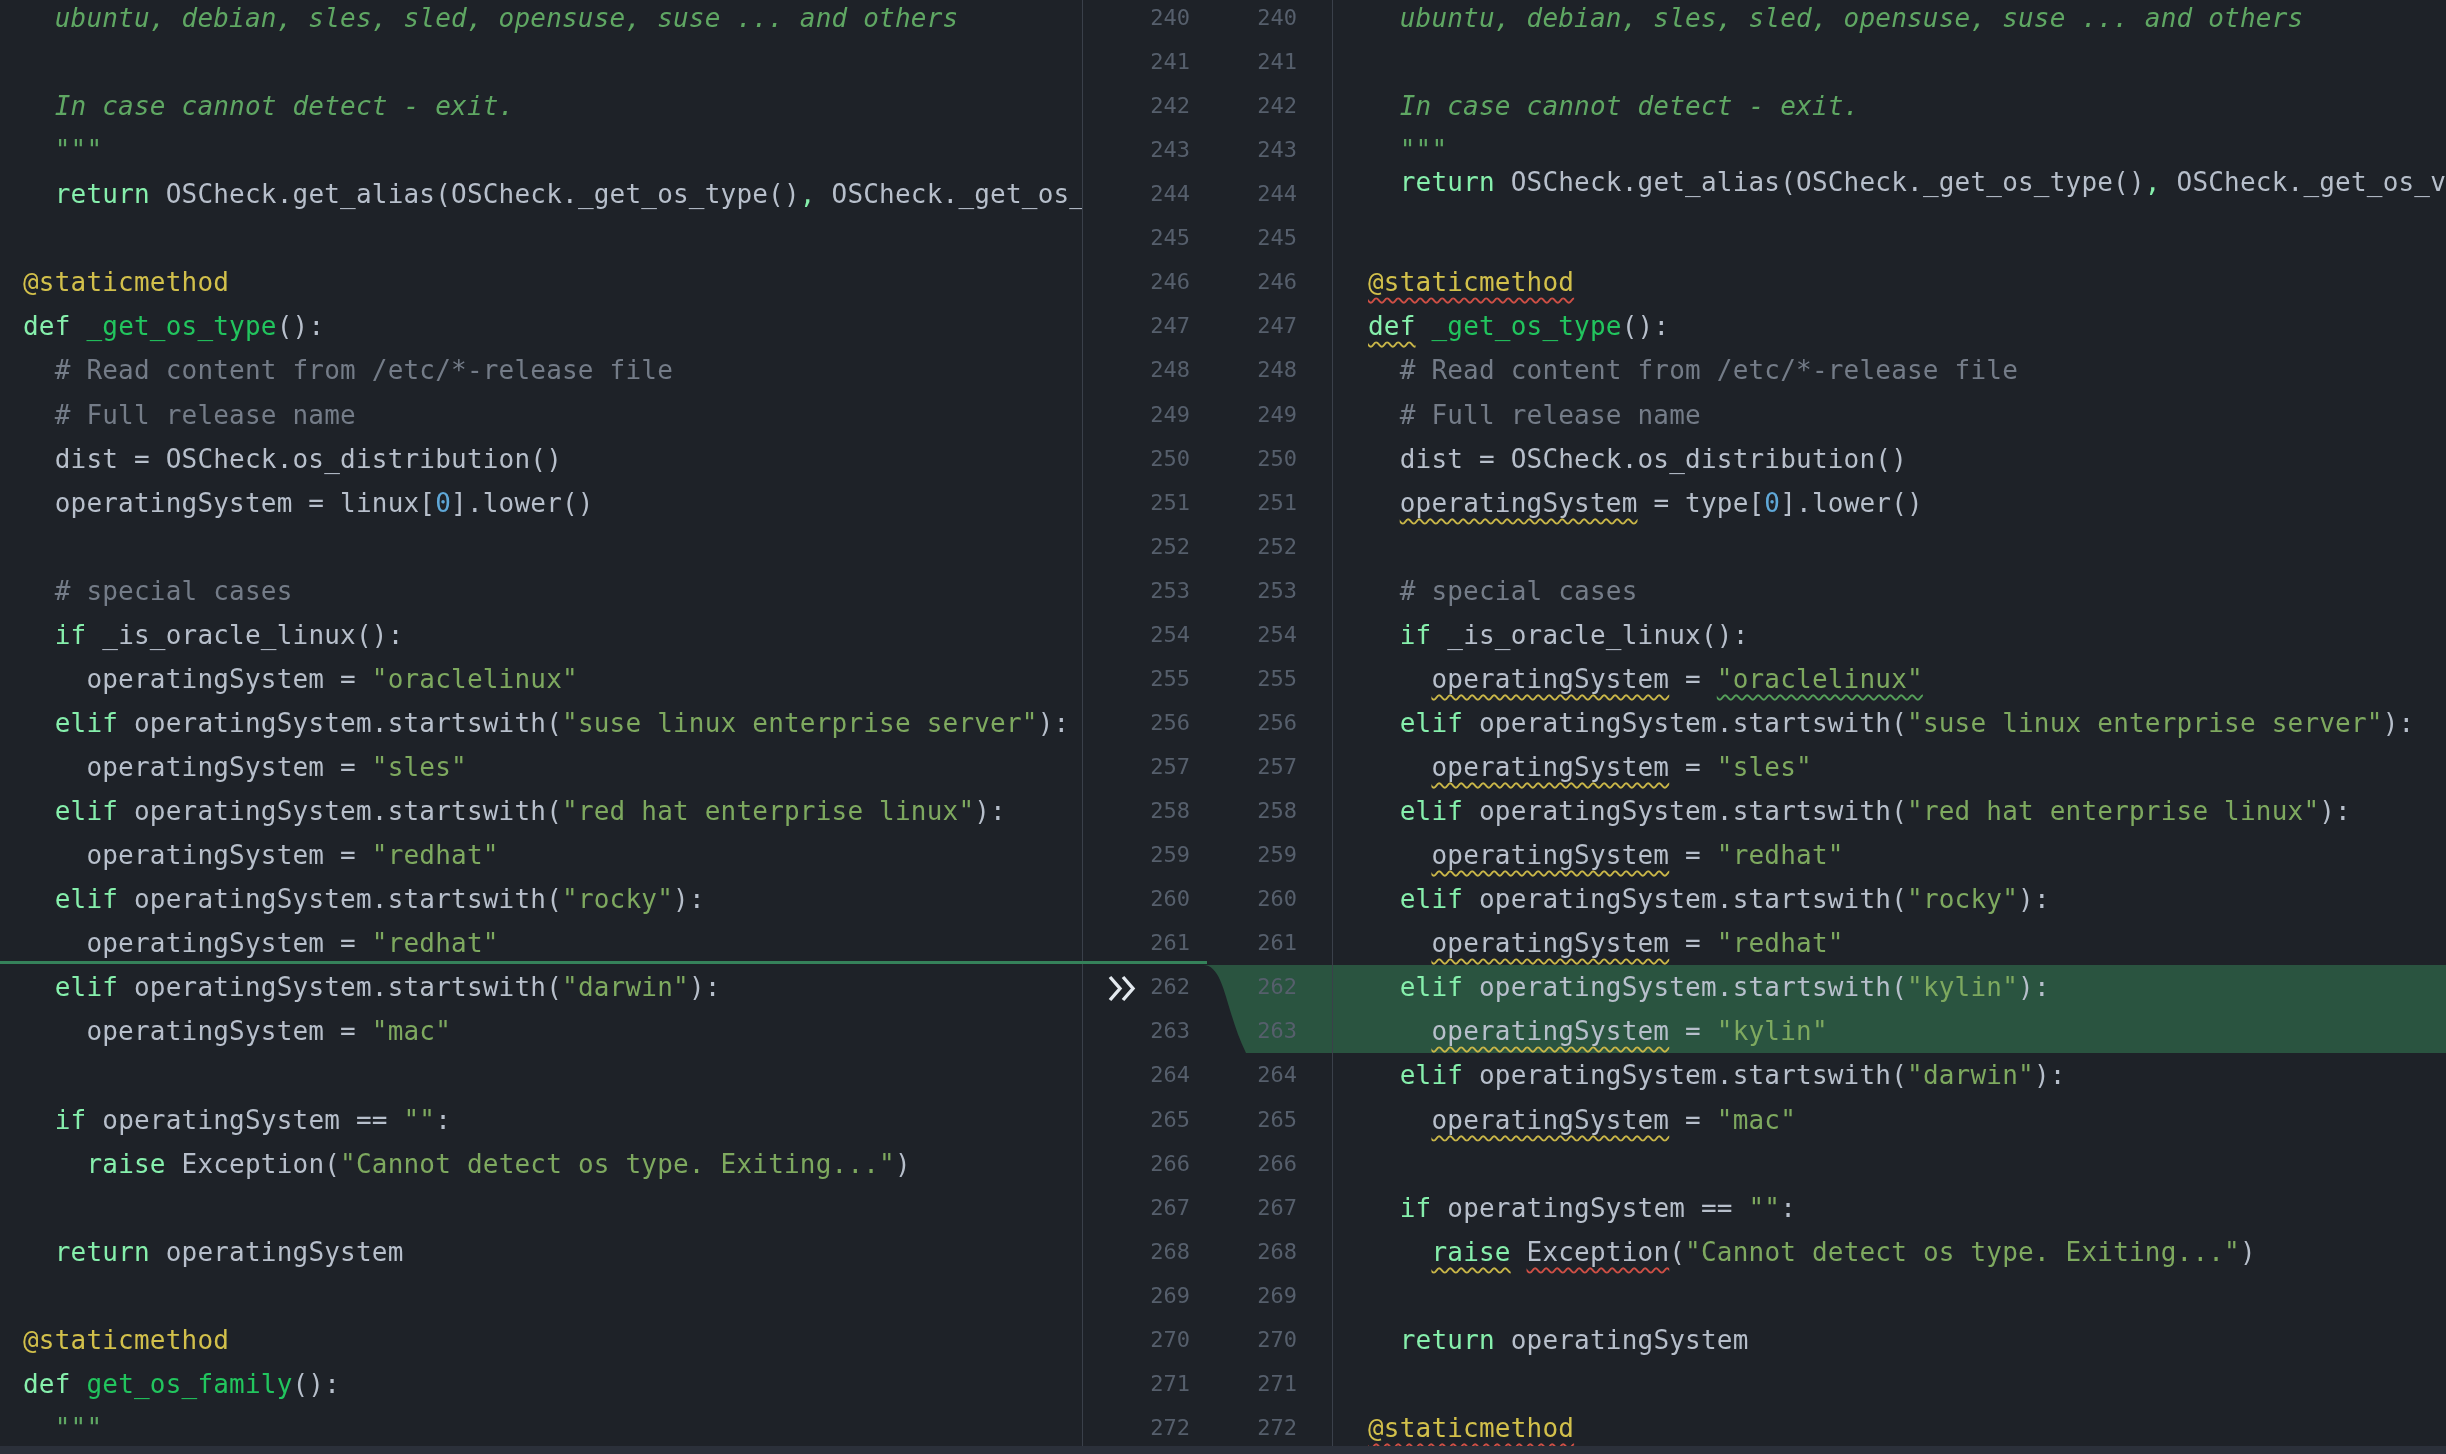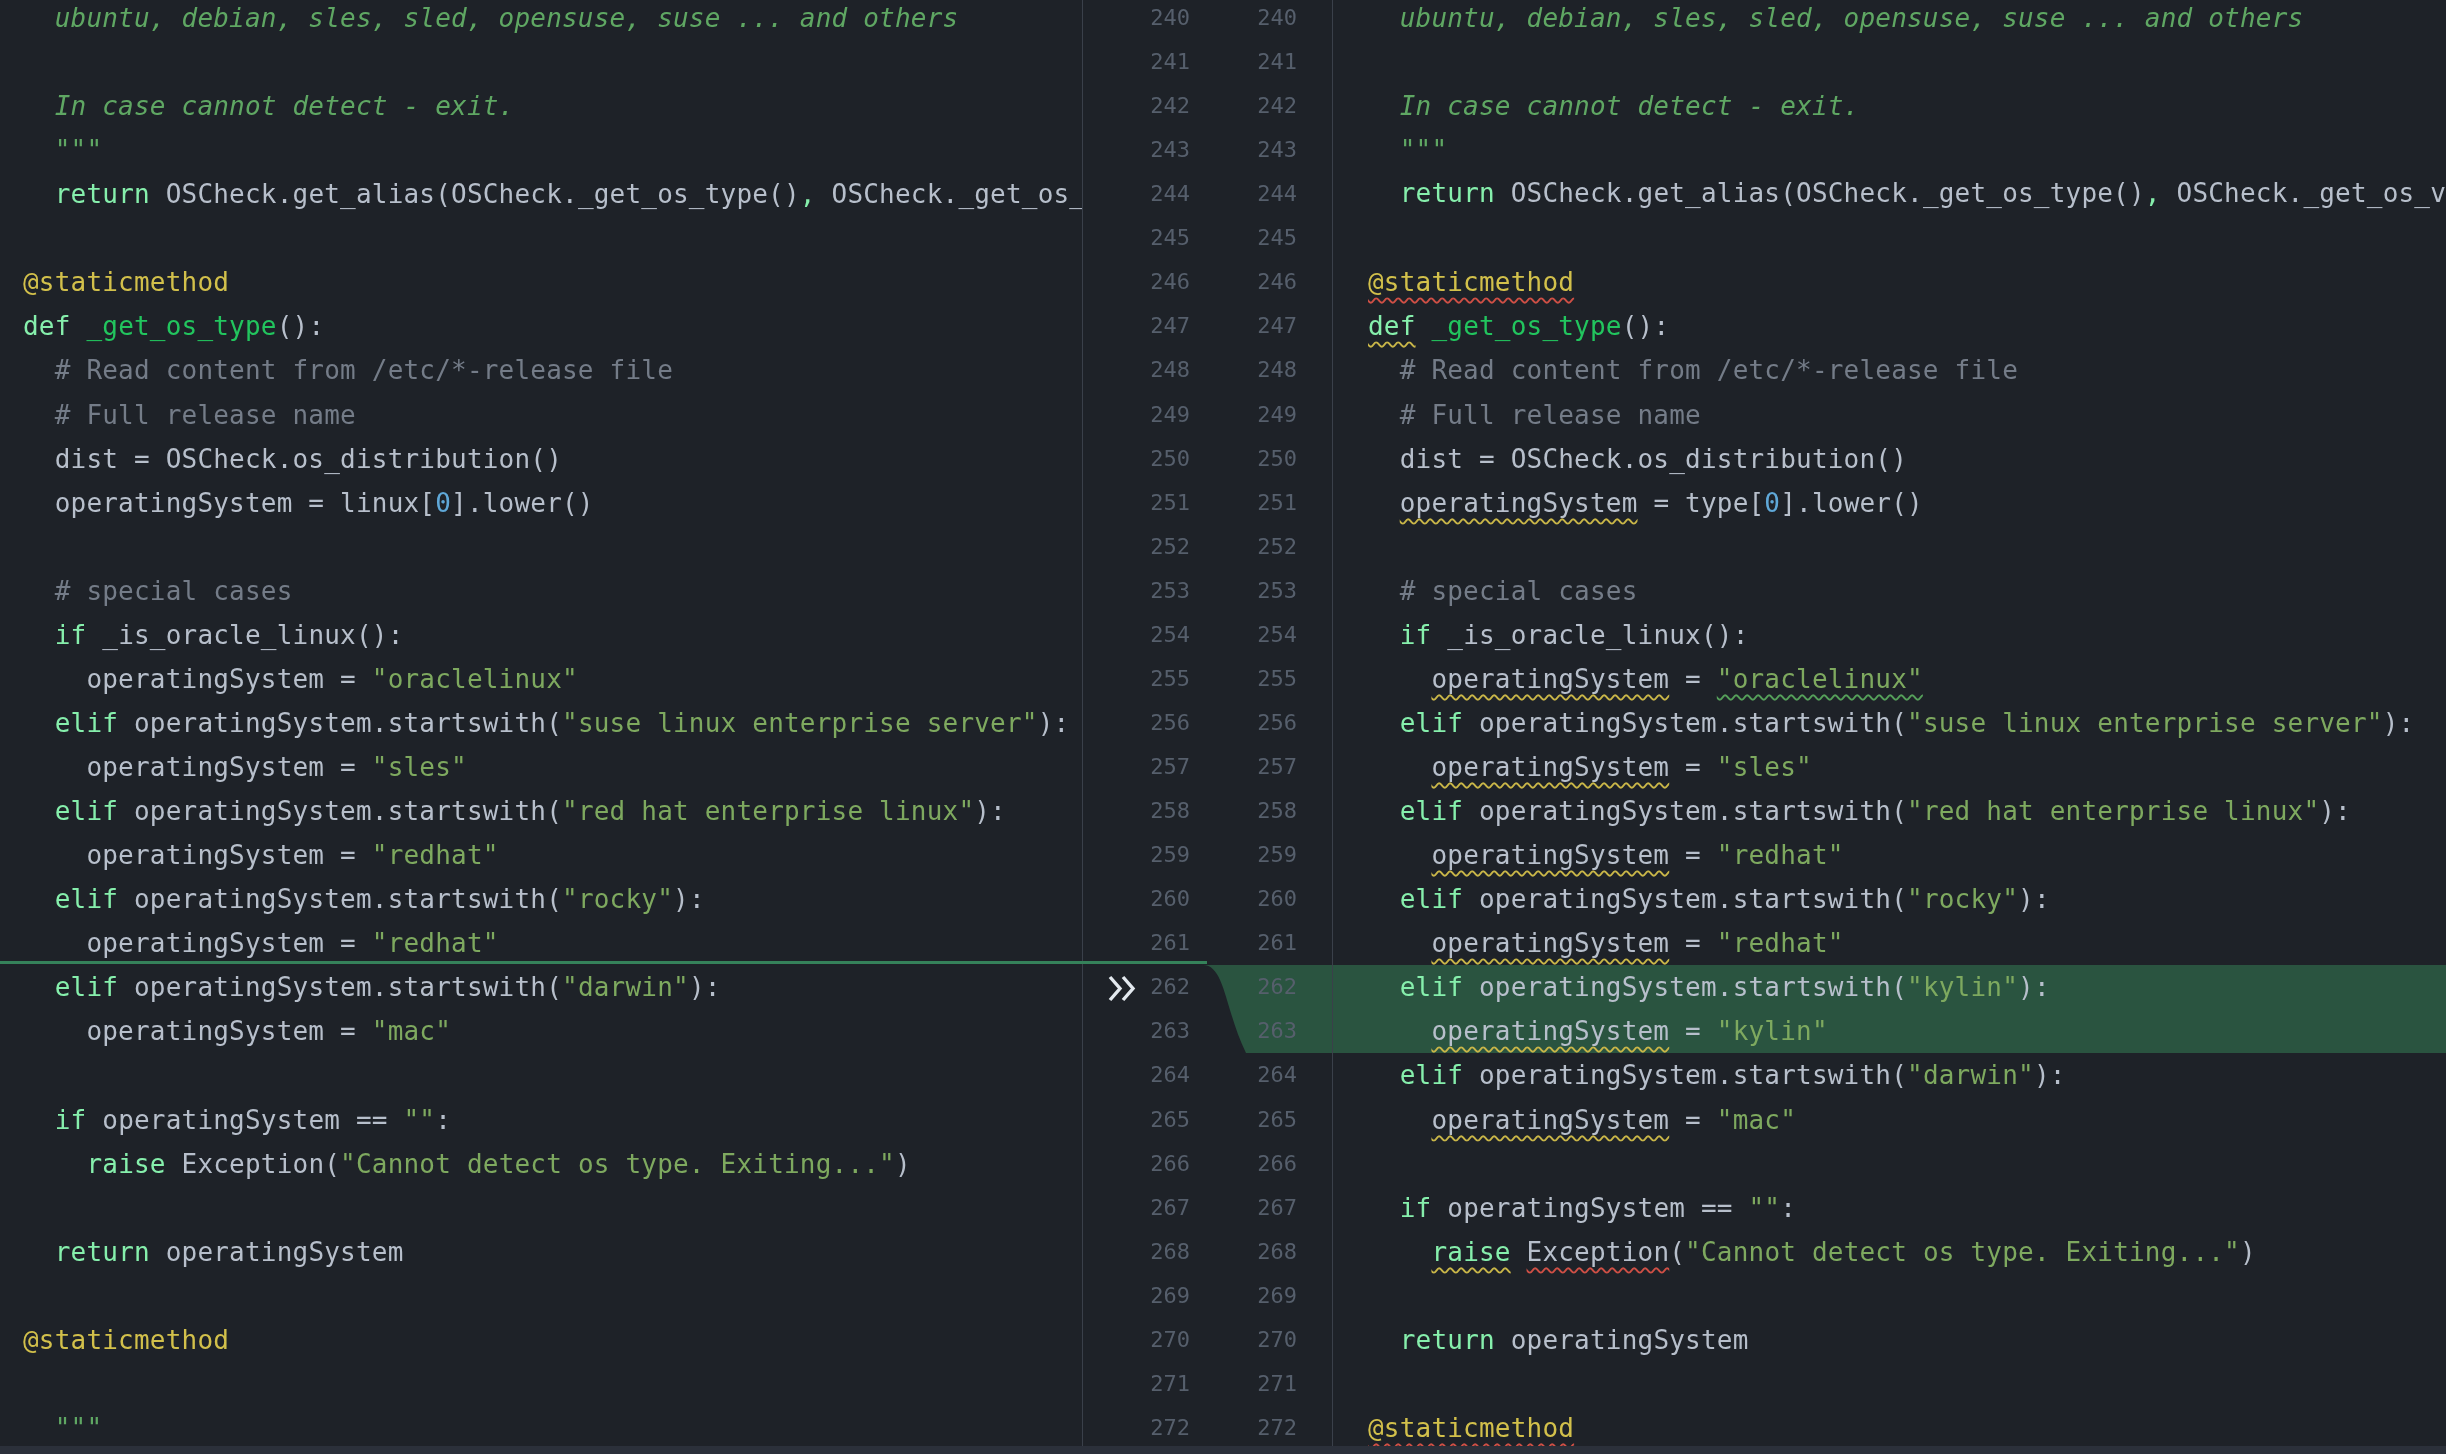--- a/index.html
+++ b/index.html
@@ -75,20 +75,21 @@
       <div class="code-row" style="top: 921.273px;"><span class="c-txt">    operatingSystem = </span><span class="c-str">"redhat"</span></div>
       <div class="code-row" style="top: 965.333px;"><span class="c-txt">  </span><span class="c-kw">elif</span><span class="c-txt"> operatingSystem.startswith(</span><span class="c-str">"darwin"</span><span class="c-txt">):</span></div>
       <div class="code-row" style="top: 1009.39px;"><span class="c-txt">    operatingSystem = </span><span class="c-str">"mac"</span></div>
       <div class="code-row" style="top: 1053.45px;"></div>
       <div class="code-row" style="top: 1097.52px;"><span class="c-txt">  </span><span class="c-kw">if</span><span class="c-txt"> operatingSystem == </span><span class="c-str">""</span><span class="c-txt">:</span></div>
       <div class="code-row" style="top: 1141.58px;"><span class="c-txt">    </span><span class="c-kw">raise</span><span class="c-txt"> Exception(</span><span class="c-str">"Cannot detect os type. Exiting..."</span><span class="c-txt">)</span></div>
       <div class="code-row" style="top: 1185.64px;"></div>
       <div class="code-row" style="top: 1229.7px;"><span class="c-txt">  </span><span class="c-kw">return</span><span class="c-txt"> operatingSystem</span></div>
       <div class="code-row" style="top: 1273.76px;"></div>
       <div class="code-row" style="top: 1317.82px;"><span class="c-deco">@staticmethod</span></div>
+      <div class="code-row" style="top: 1361.88px;"><span class="c-kw">def</span><span class="c-txt"> </span><span class="c-fn">get_os_family</span><span class="c-txt">():</span></div>
       <div class="code-row" style="top: 1405.94px;"><span class="c-doc">  """</span></div>
     </div>
 
   <div id="insert-line-left"></div>
 
   <div id="gutter">
     <svg id="bridge-svg" width="249" height="130">
       <path d="M120,25 C142,25 142,70 163,113 L249,113 L249,25 Z" fill="#2a5440"></path>
       <rect x="0" y="21" width="124" height="3" fill="#35825a"></rect>
     </svg>
@@ -166,21 +167,21 @@
       <polyline points="4,2 14,13.5 4,25" fill="none" stroke="#e3e9ef" stroke-width="3.4"></polyline>
       <polyline points="17,2 27,13.5 17,25" fill="none" stroke="#e3e9ef" stroke-width="3.4"></polyline>
     </svg>
   </div>
 
   <div id="right-pane" class="pane">
       <div class="code-row" style="top: -4px;"><span class="c-doc">  ubuntu, debian, sles, sled, opensuse, suse ... and others</span></div>
       <div class="code-row" style="top: 40.0606px;"></div>
       <div class="code-row" style="top: 84.1212px;"><span class="c-doc">  In case cannot detect - exit.</span></div>
       <div class="code-row" style="top: 128.182px;"><span class="c-doc">  """</span></div>
-      <div class="code-row" style="top: 171px;"><span class="c-txt">  </span><span class="c-kw">return</span><span class="c-txt"> OSCheck.get_alias(OSCheck._get_os_type()</span><span class="c-kw">,</span><span class="c-txt"> OSCheck._get_os_v</span></div>
+      <div class="code-row" style="top: 160px;"><span class="c-txt">  </span><span class="c-kw">return</span><span class="c-txt"> OSCheck.get_alias(OSCheck._get_os_type()</span><span class="c-kw">,</span><span class="c-txt"> OSCheck._get_os_v</span></div>
       <div class="code-row" style="top: 216.303px;"></div>
       <div class="code-row" style="top: 260.364px;"><span class="c-deco u-r">@staticmethod</span></div>
       <div class="code-row" style="top: 304.424px;"><span class="c-kw u-y">def</span><span class="c-txt"> </span><span class="c-fn">_get_os_type</span><span class="c-txt">():</span></div>
       <div class="code-row" style="top: 348.485px;"><span class="c-com">  # Read content from /etc/*-release file</span></div>
       <div class="code-row" style="top: 392.545px;"><span class="c-com">  # Full release name</span></div>
       <div class="code-row" style="top: 436.606px;"><span class="c-txt">  dist = OSCheck.os_distribution()</span></div>
       <div class="code-row" style="top: 480.667px;"><span class="c-txt">  </span><span class="c-txt u-y">operatingSystem</span><span class="c-txt"> = type[</span><span class="c-num">0</span><span class="c-txt">].lower()</span></div>
       <div class="code-row" style="top: 524.727px;"></div>
       <div class="code-row" style="top: 568.788px;"><span class="c-com">  # special cases</span></div>
       <div class="code-row" style="top: 612.848px;"><span class="c-txt">  </span><span class="c-kw">if</span><span class="c-txt"> _is_oracle_linux():</span></div>

